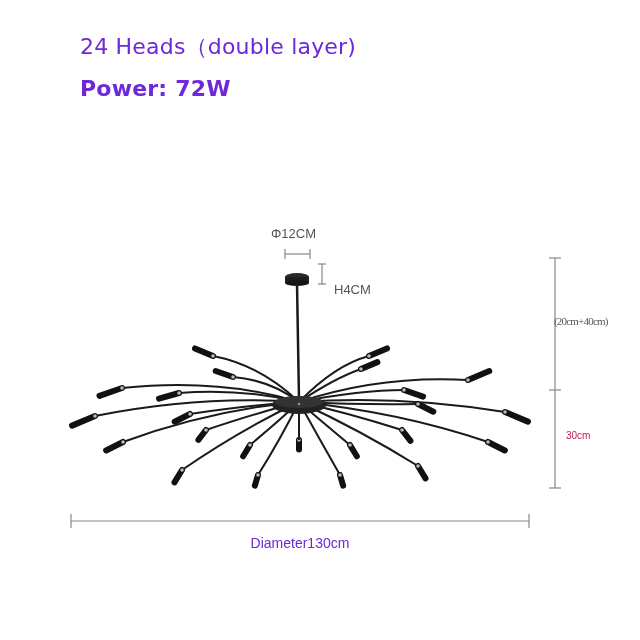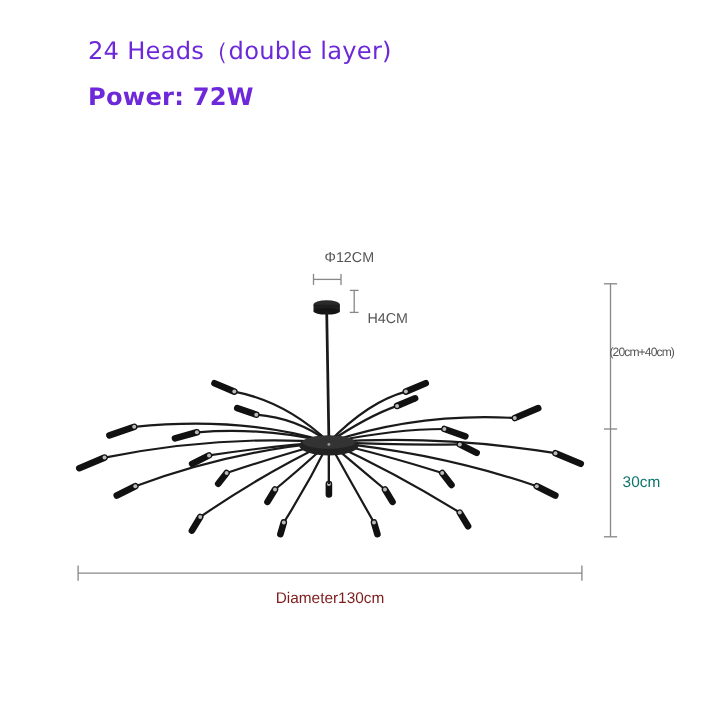--- a/index.html
+++ b/index.html
@@ -3,25 +3,25 @@
 <meta charset="utf-8">
 <style>
   html, body { margin: 0; padding: 0; background: #ffffff; }
   body { width: 640px; height: 640px; position: relative; overflow: hidden;
          font-family: "Liberation Sans", "DejaVu Sans", sans-serif; }
   .title { position: absolute; left: 36px; color: #6d28d9; font-size: 22px;
            font-family: "DejaVu Sans", sans-serif; white-space: pre; letter-spacing: 0.2px; margin-left: 44px; }
   #title-heads { top: 32px; }
   #title-power { top: 76px; font-weight: bold; }
   .dim-label { position: absolute; color: #555555; white-space: pre; }
-  #canopy-diameter-label { left: 271px; top: 226px; font-size: 13px; margin-left: 24px; }
+  #canopy-diameter-label { left: 271px; top: 226px; font-size: 13px; }
   #canopy-height-label { left: 334px; top: 266px; font-size: 13px; margin-top: 16px; }
-  #drop-label { left: 554px; top: 315px; font-size: 11px; font-family: Liberation Sans, sans-serif; letter-spacing: -0.8px; }
-  #body-height-label { left: 566px; top: 430px; font-size: 14px; color: #0f766e; }
-  #diameter-label { left: 0; width: 600px; text-align: center; top: 535px; font-size: 14px; color: #7f1d1d; }
+  #drop-label { left: 554px; top: 315px; font-size: 11px; font-family: Liberation Serif, serif; letter-spacing: -0.8px; }
+  #body-height-label { left: 566px; top: 430px; font-size: 10px; color: #be185d; }
+  #diameter-label { left: 0; width: 600px; text-align: center; top: 535px; font-size: 14px; color: #6d28d9; }
   svg#diagram { position: absolute; left: 0; top: 0; }
 </style>
 </head>
 <body>
 
 <div id="title-heads" class="title">24 Heads（double layer)</div>
 <div id="title-power" class="title">Power: 72W</div>
 
 <svg id="diagram" width="640" height="640" viewBox="0 0 640 640">
 

